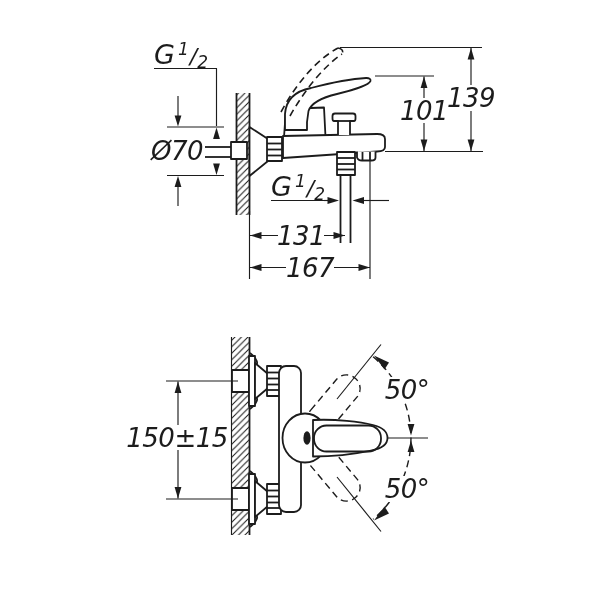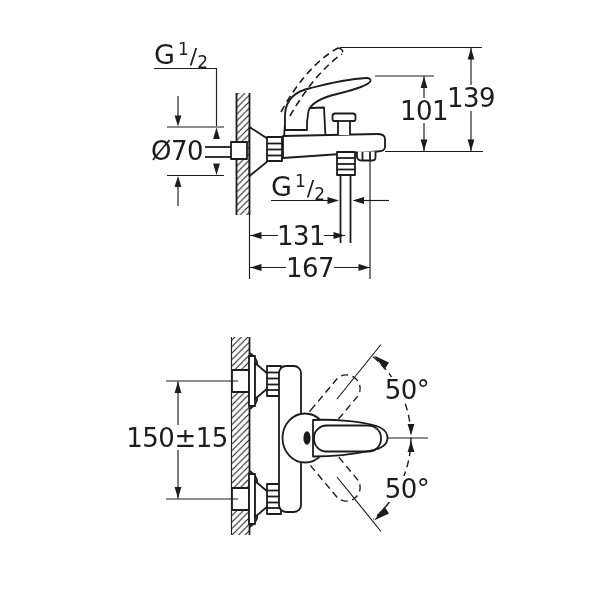--- a/index.html
+++ b/index.html
@@ -1,16 +1,16 @@
 <!DOCTYPE html>
 <html><head>
 <meta charset="utf-8">
 <style>
   html,body{margin:0;padding:0;background:#ffffff;}
-  .stage{width:608px;height:608px;background:#fff;position:relative;font-family:"DejaVu Sans",sans-serif;}
+  .stage{width:608px;height:608px;background:#fff;position:relative;font-family:"DejaVu Sans",sans-serif;font-style:italic;}
   svg{display:block;}
   .ln{stroke:#1c1c1c;stroke-width:1.8;fill:none;stroke-linejoin:round;}
   .wfill{fill:#ffffff;stroke:#1c1c1c;stroke-width:1.8;stroke-linejoin:round;}
   .thin{stroke:#1c1c1c;stroke-width:1.15;fill:none;}
   .arr{fill:#1c1c1c;stroke:none;}
   .dash{stroke:#1c1c1c;stroke-width:1.6;fill:none;stroke-dasharray:7 4.5;}
   .dashf{stroke:#1c1c1c;stroke-width:1.4;fill:none;stroke-dasharray:7 4.5;}
   .bg{fill:#ffffff;stroke:none;}
   .dim-text{font-family:"DejaVu Sans",sans-serif;font-size:26px;fill:#1c1c1c;letter-spacing:-0.5px;}
   .g-text{font-family:"DejaVu Sans",sans-serif;font-size:27px;fill:#1c1c1c;}

